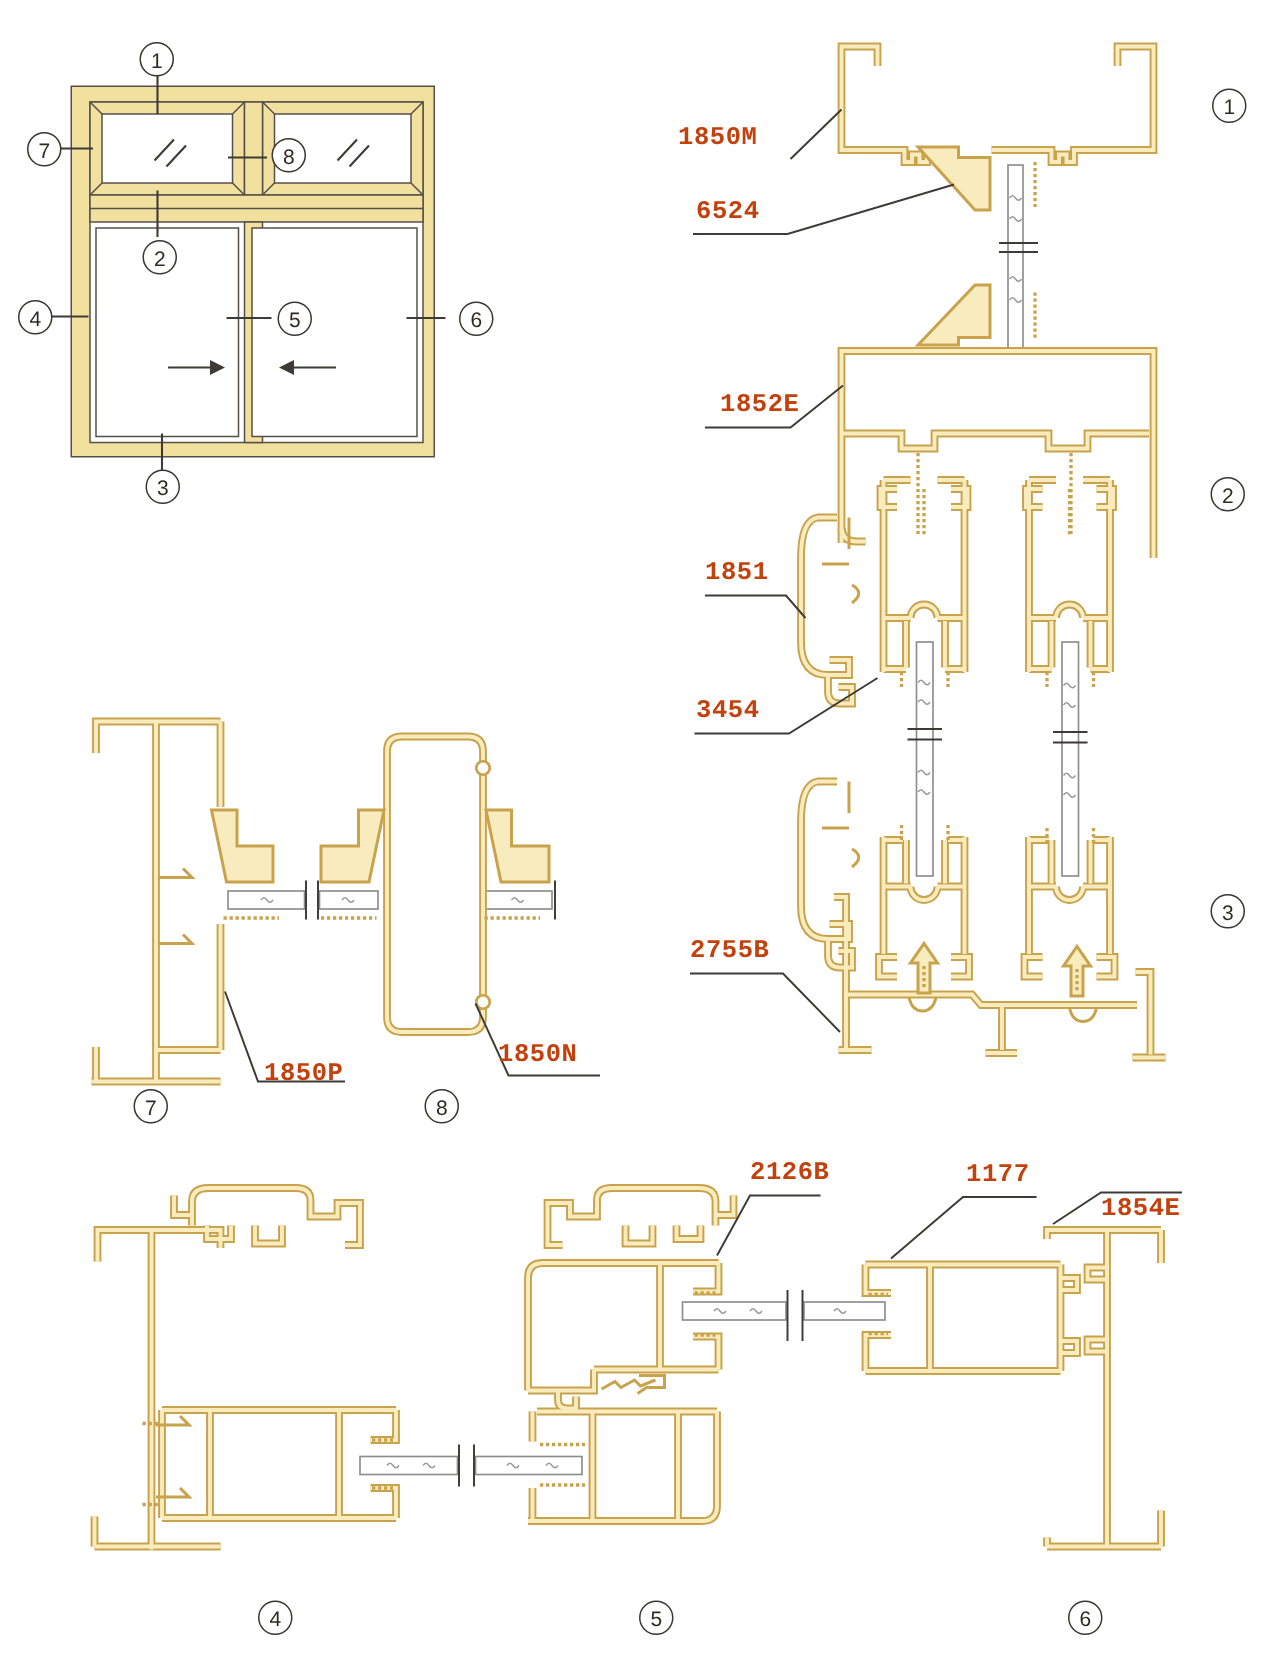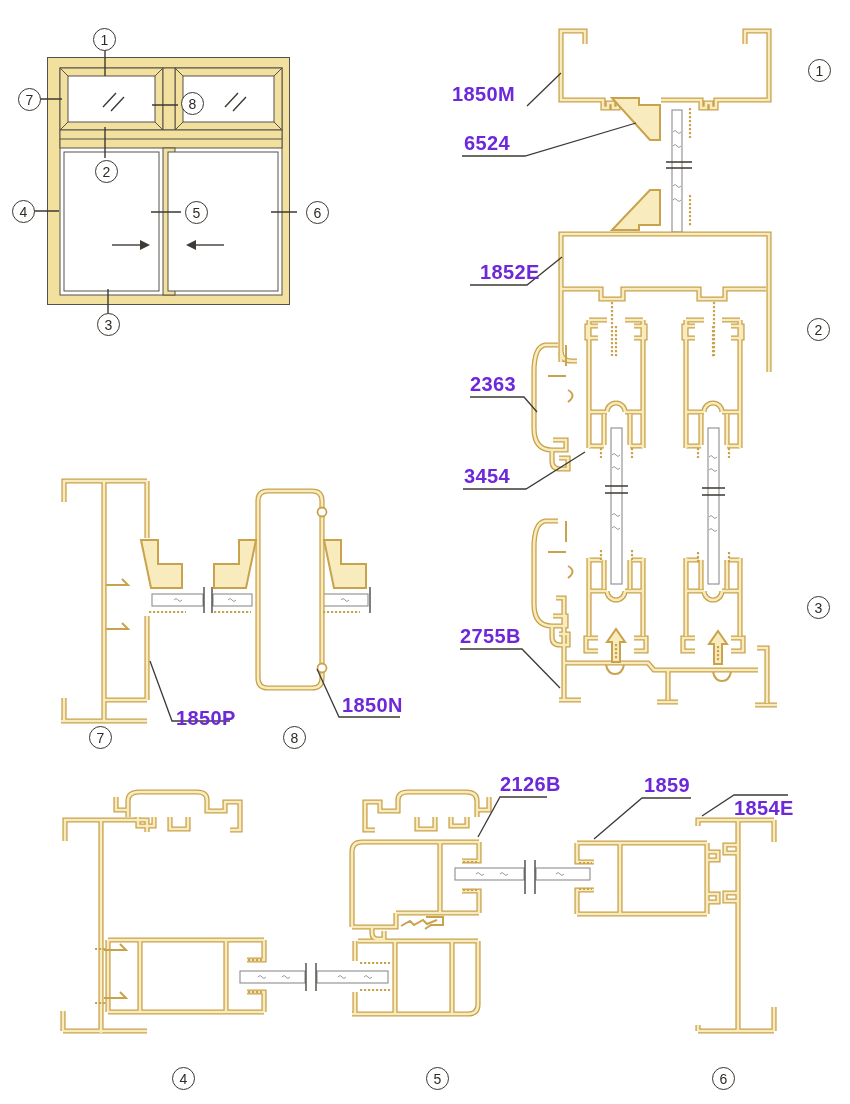--- a/index.html
+++ b/index.html
@@ -13,22 +13,22 @@
   .serr path{fill:none;stroke:#C9A24C;stroke-width:2.2;stroke-dasharray:2.2 1.8;}
   .fine path{fill:none;stroke:#C9A24C;stroke-width:2;}
   .notch circle{fill:#ffffff;stroke:#C9A24C;stroke-width:1.8;}
   .glass rect{fill:#ffffff;stroke:#8D8D8D;stroke-width:1.1;}
   .squig path{fill:none;stroke:#9a9a9a;stroke-width:1;}
   .dark path{fill:none;stroke:#3E3A35;stroke-width:1.3;}
   .elev .tan{fill:#F2E09E;stroke:#56504A;stroke-width:1;}
   .elev .wht{fill:#ffffff;stroke:#56504A;stroke-width:1;}
   .elev path{fill:none;stroke:#3E3A35;stroke-width:1.4;}
   .elev path.thin{stroke:#56504A;stroke-width:1;}
-  .lbl{position:absolute;font-weight:700;font-size:20px;line-height:1.05;color:#6d28d9;
-       letter-spacing:.4px;white-space:nowrap;}
+  .lbl{position:absolute;font-weight:700;font-size:17px;line-height:1.05;color:#c2410c;
+       letter-spacing:.4px;white-space:nowrap;font-family:Liberation Mono, monospace;}
   .co{position:absolute;width:23px;height:23px;box-sizing:border-box;border:1.6px solid #3a3631;
       border-radius:50%;display:flex;align-items:center;justify-content:center;
       font-size:14px;font-weight:400;color:#2e2a26;background:#fff;}
 </style>
 </head>
 <body>
 
 <div id="canvas">
 
 <svg id="drawing" width="850" height="1104" viewBox="0 0 850 1104">
@@ -261,27 +261,27 @@
     <path d="M 400,717 H 339 L 317,669"></path>
     <path d="M 547,797 H 500 L 478,837"></path>
     <path d="M 691,798 H 642 L 594,839"></path>
     <path d="M 788,795 H 734 L 702,816"></path>
   </g>
 </svg>
 
 <div class="lbl" style="left:452px;top:84px">1850M</div>
 <div class="lbl" style="left:464px;top:133px">6524</div>
 <div class="lbl" style="left:480px;top:262px">1852E</div>
-<div class="lbl" style="left:470px;top:374px">2363</div>
+<div class="lbl" style="left:470px;top:374px">1851</div>
 <div class="lbl" style="left:464px;top:466px">3454</div>
 <div class="lbl" style="left:460px;top:626px">2755B</div>
 <div class="lbl" style="left:176px;top:708px">1850P</div>
-<div class="lbl" style="left:342px;top:695px">1850N</div>
+<div class="lbl" style="left:332px;top:695px">1850N</div>
 <div class="lbl" style="left:500px;top:774px">2126B</div>
-<div class="lbl" style="left:644px;top:775px">1859</div>
+<div class="lbl" style="left:644px;top:775px">1177</div>
 <div class="lbl" style="left:734px;top:798px">1854E</div>
 
 <div class="co" style="left:93px;top:28px">1</div>
 <div class="co" style="left:18px;top:88px">7</div>
 <div class="co" style="left:181px;top:92px">8</div>
 <div class="co" style="left:95px;top:160px">2</div>
 <div class="co" style="left:12px;top:200px">4</div>
 <div class="co" style="left:185px;top:201px">5</div>
 <div class="co" style="left:306px;top:201px">6</div>
 <div class="co" style="left:97px;top:313px">3</div>

